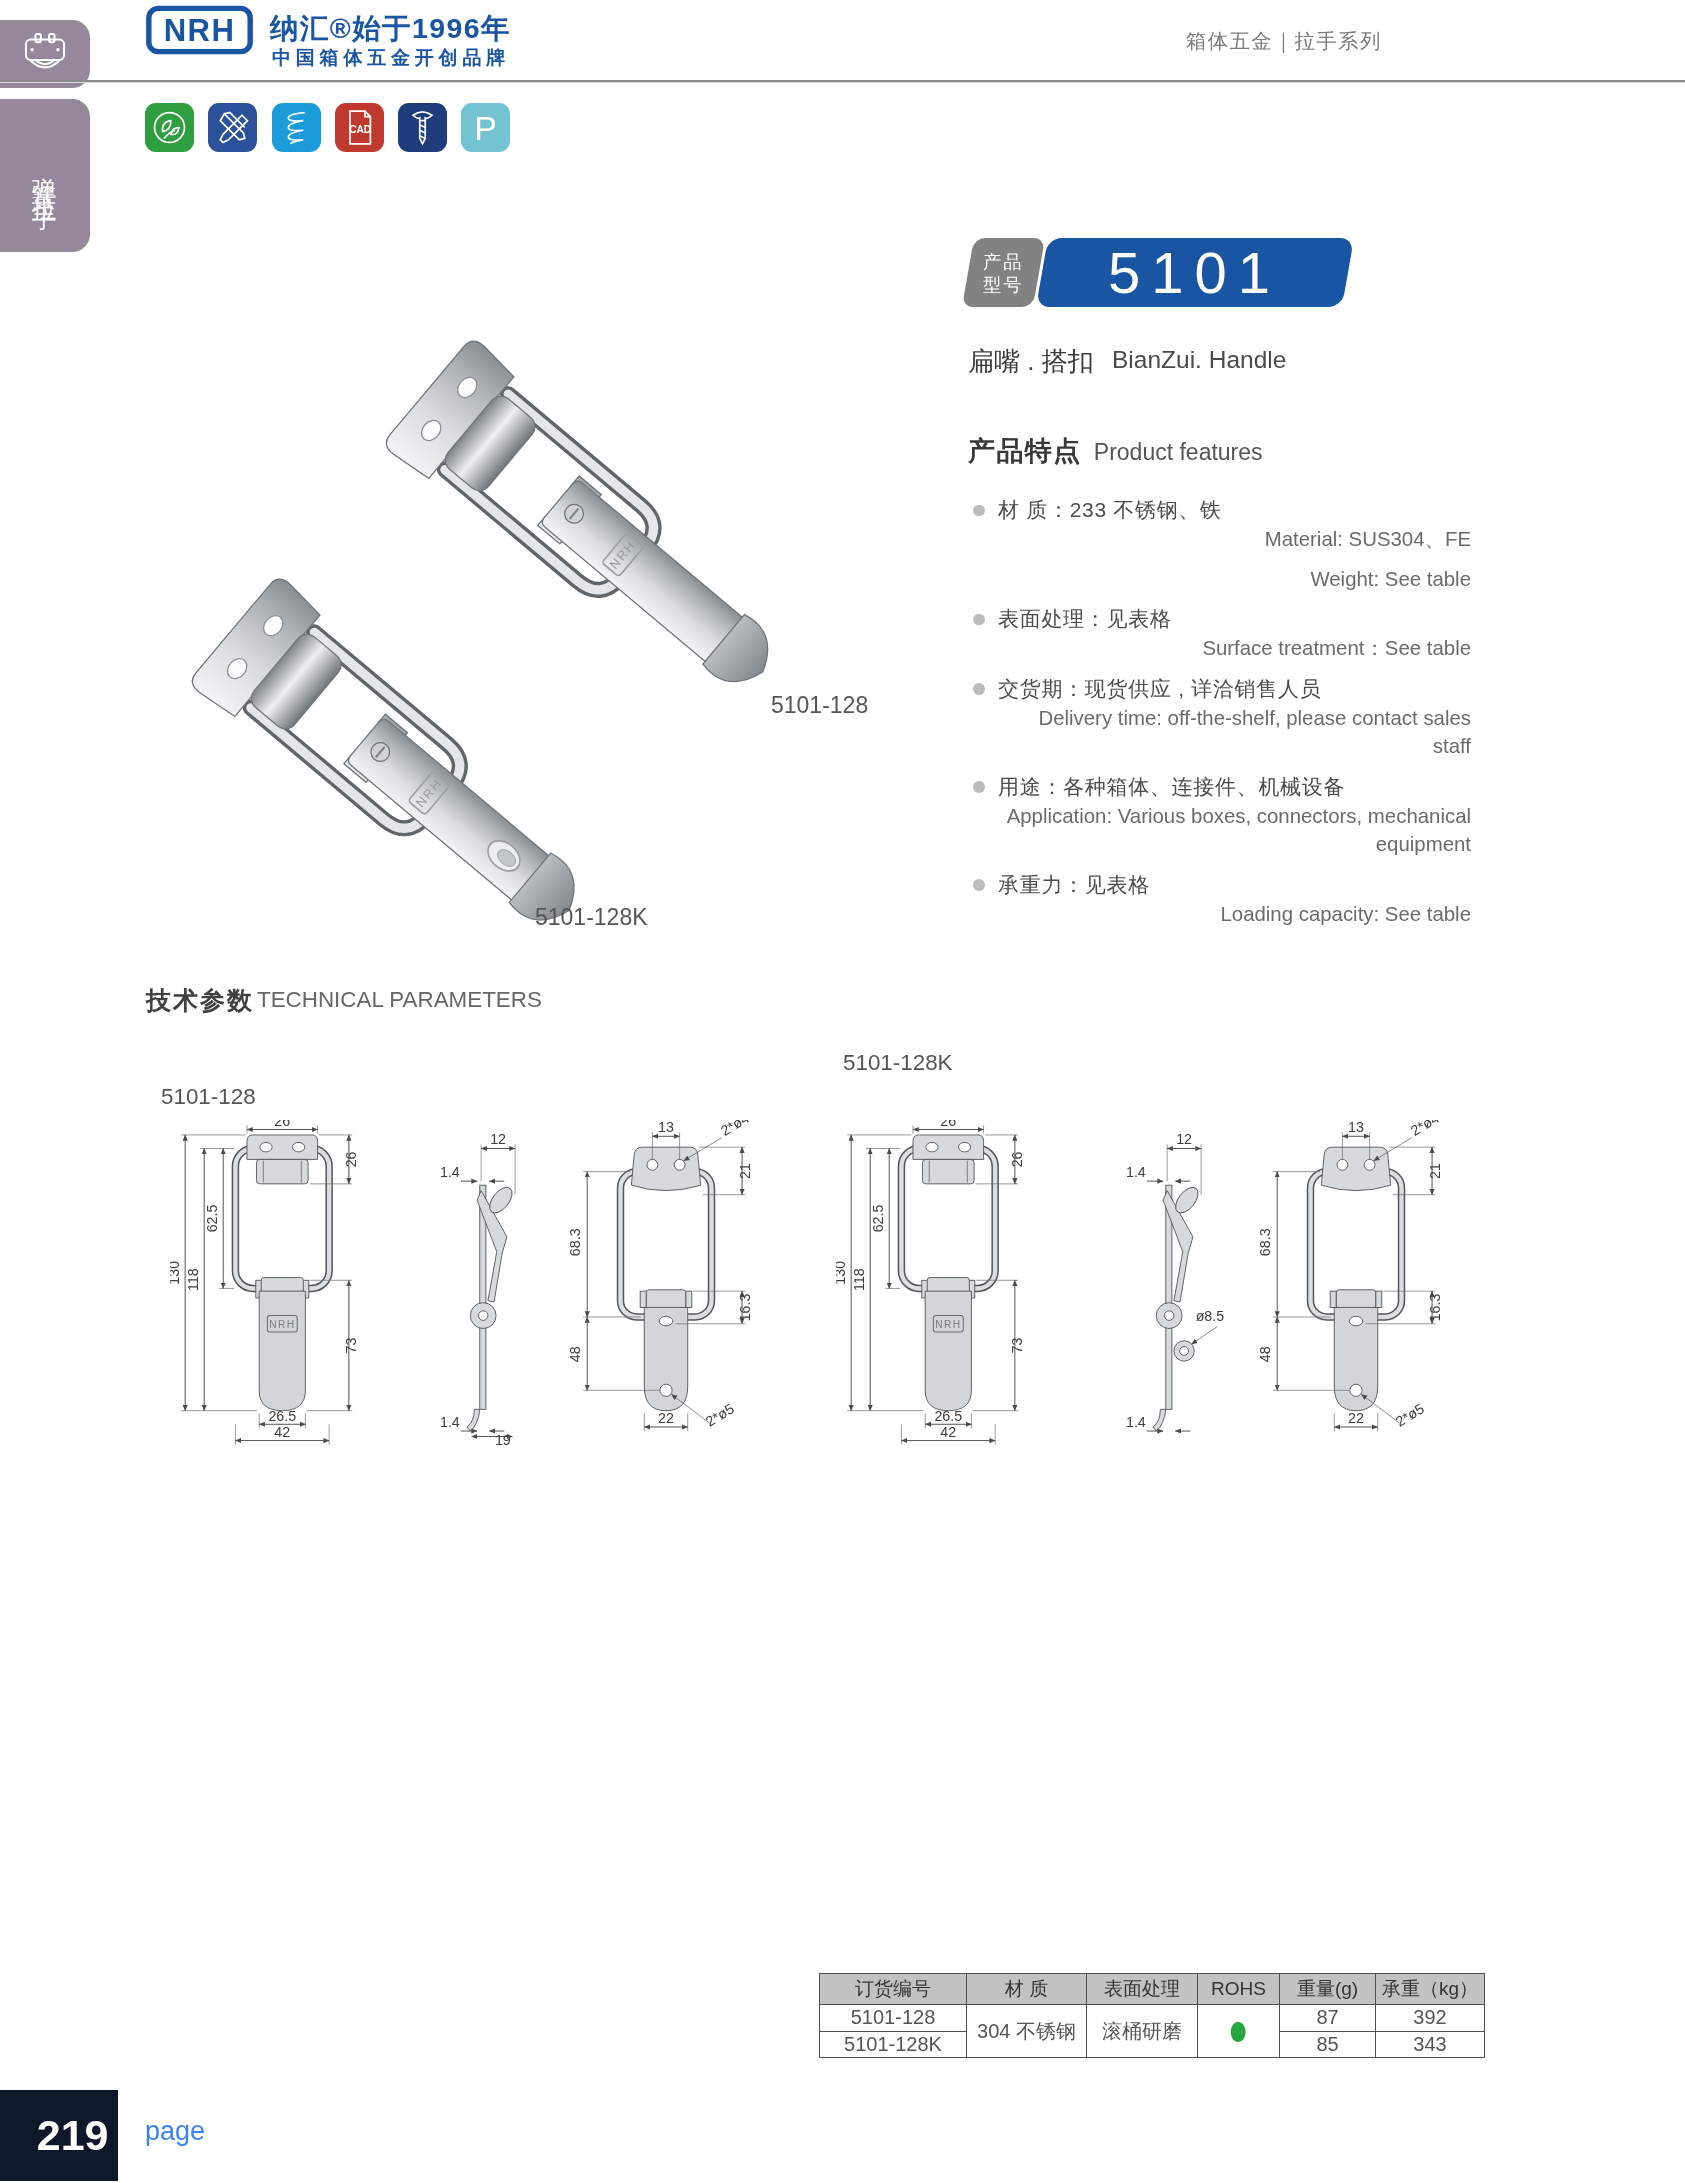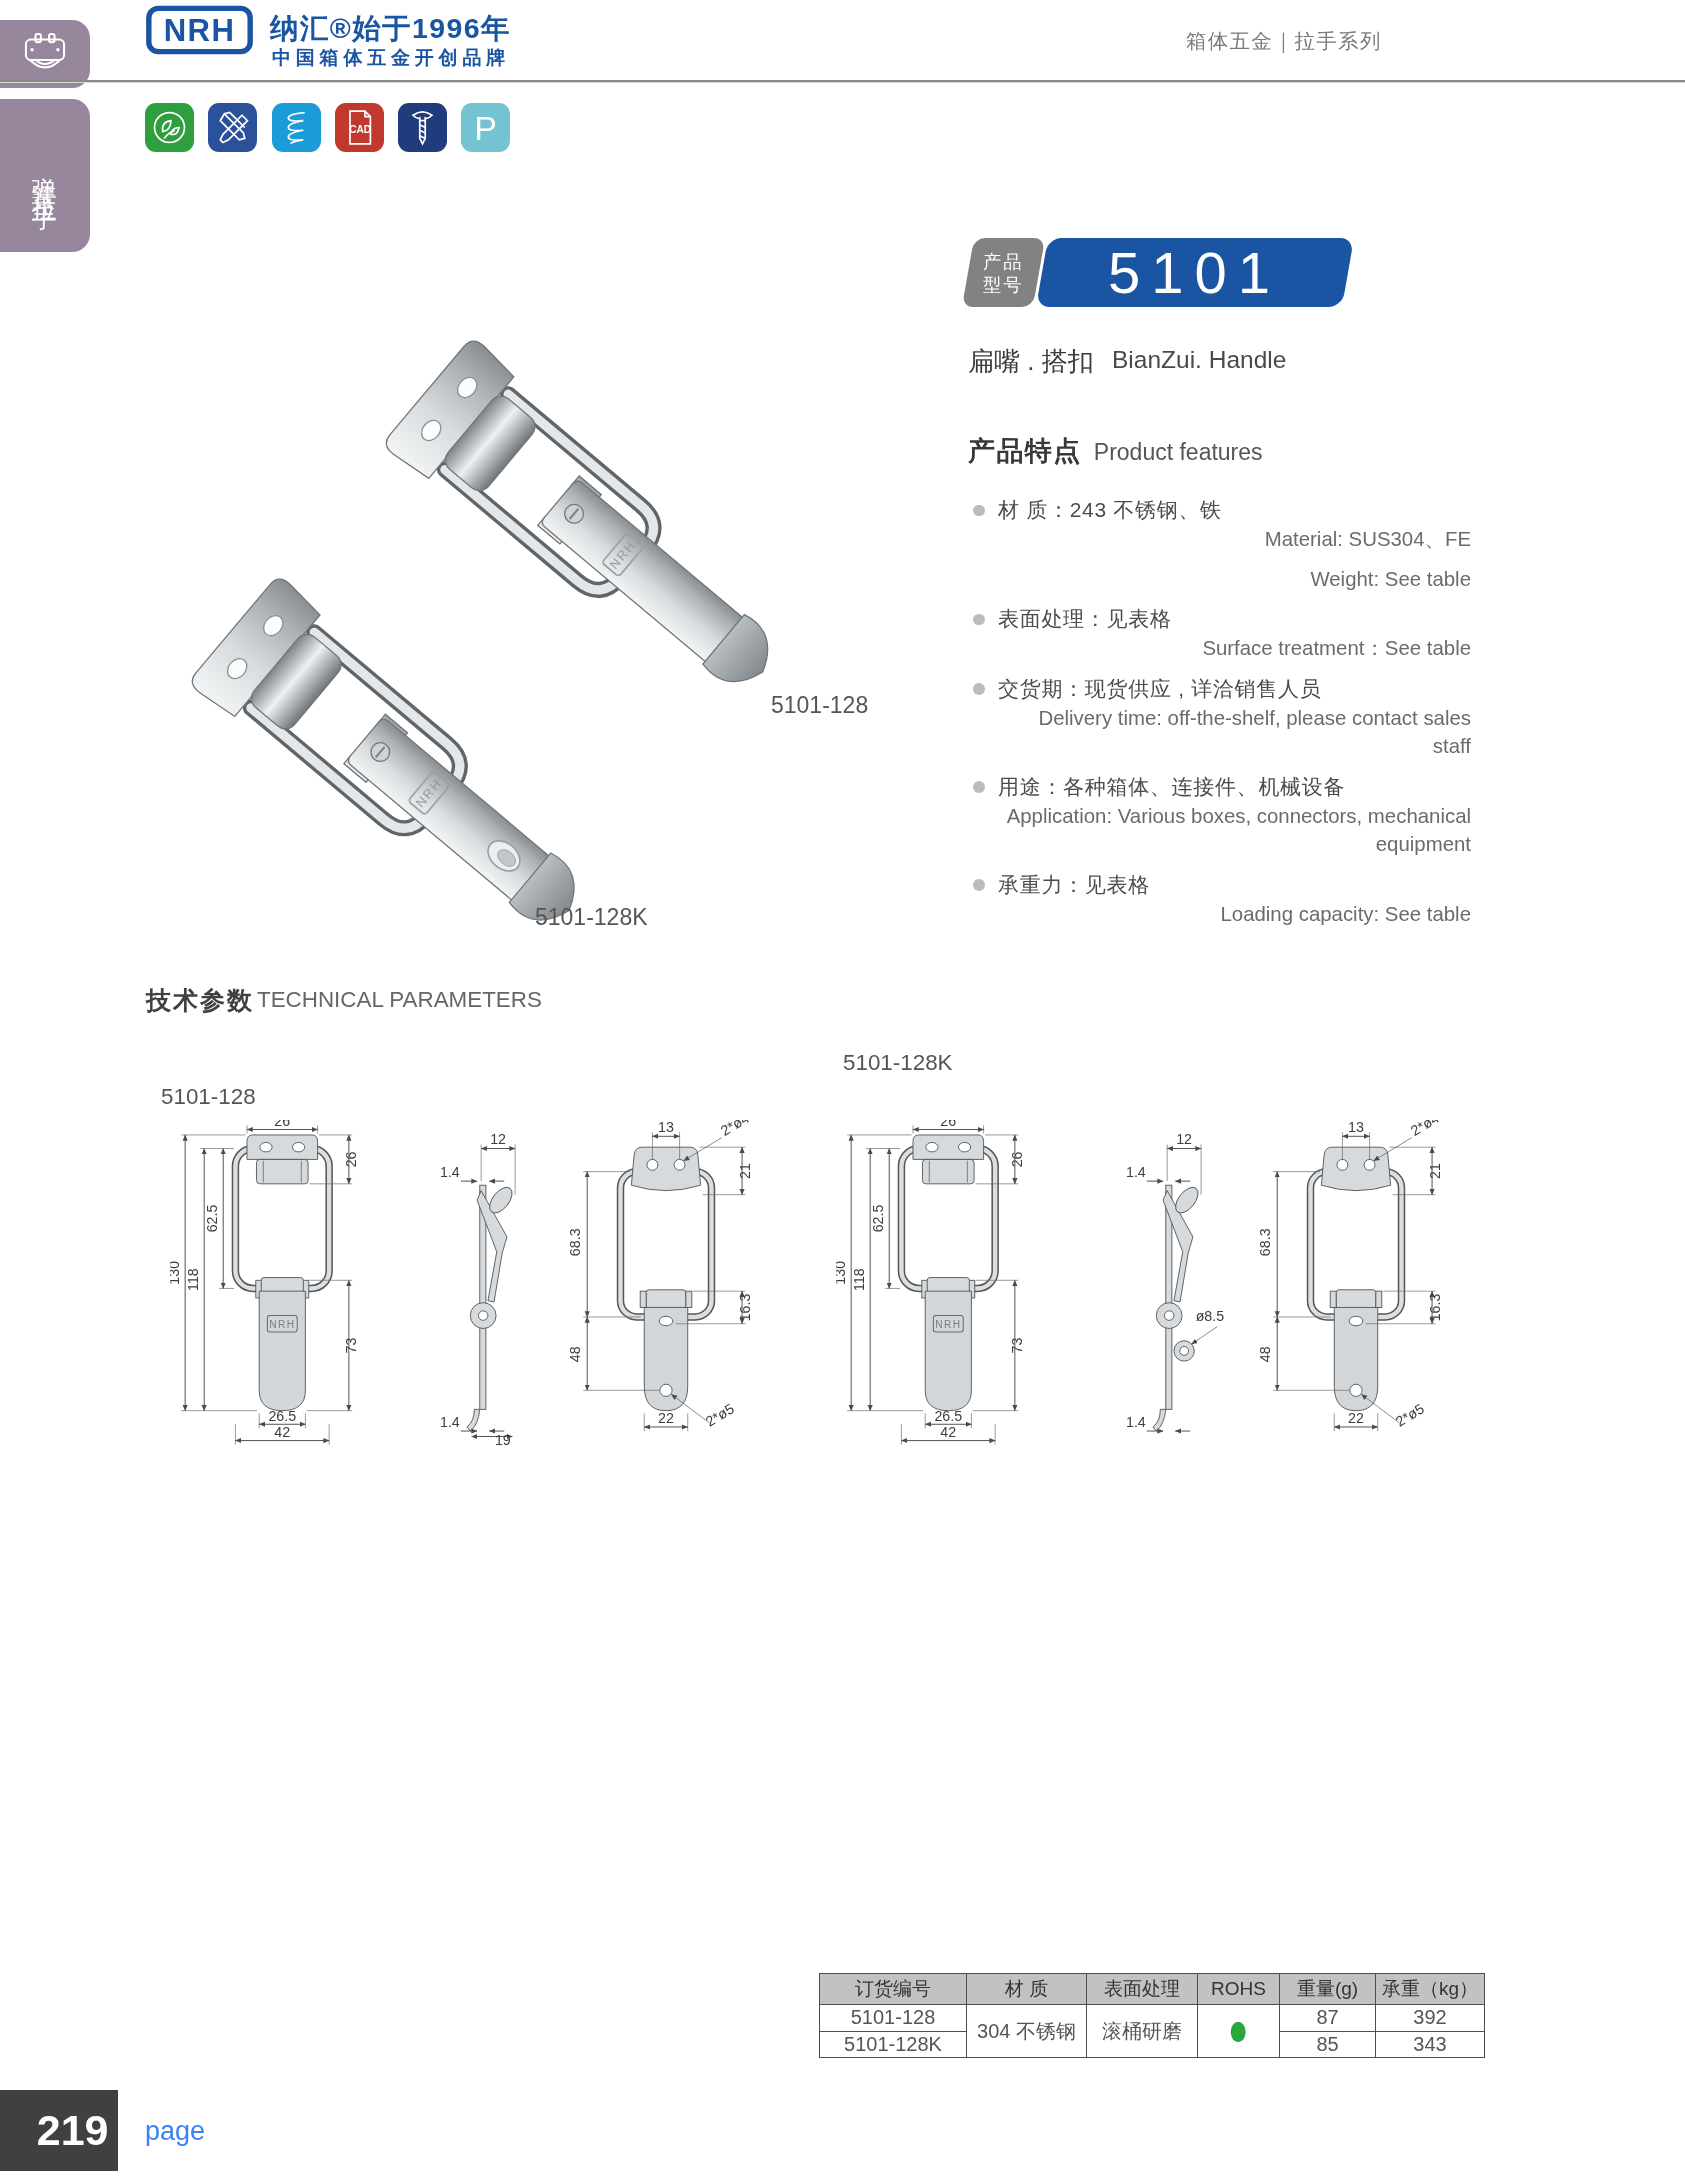--- a/index.html
+++ b/index.html
@@ -68,21 +68,21 @@
   .p-stampbox { fill:none; stroke:#9aa0a3; stroke-width:2; }
   .p-stamp { fill:#959a9d; font-size:15px; text-anchor:middle; letter-spacing:2px; }
 
   
   table.spec { position:absolute; left:819px; top:1973px; border-collapse:collapse; table-layout:fixed; }
   table.spec th, table.spec td { border:1.4px solid #4f4f4f; text-align:center; vertical-align:middle; }
   table.spec th { background:#c2c2c2; font-weight:normal; color:#333; font-size:19px; height:31px; }
   table.spec td { color:#555; font-size:20px; height:26.5px; }
 
   
-  .page-badge { position:absolute; left:0; top:2090px; width:118px; height:81px; background:#404040; color:#fff; font-size:43px; font-weight:bold; display:flex; align-items:center; justify-content:flex-end; padding-right:9.5px; }
+  .page-badge { position:absolute; left:0; top:2090px; width:118px; height:91px; background:#0f172a; color:#fff; font-size:43px; font-weight:bold; display:flex; align-items:center; justify-content:flex-end; padding-right:9.5px; }
   .page-word { position:absolute; left:133px; top:2090px; height:83px; display:flex; align-items:center; font-size:27px; color:#3b82f6;margin-left:12px; }
 </style>
 </head>
 <body>
 
 <div id="page">
 
   <svg width="0" height="0" class="abs" style="left:0;top:0" aria-hidden="true">
     <defs>
       <marker id="arr" viewBox="0 0 10 10" refX="8.5" refY="5" markerWidth="10" markerHeight="10" orient="auto-start-reverse" markerUnits="userSpaceOnUse">
@@ -350,21 +350,21 @@
   </svg>
   <div class="photo-label" style="left:771px;top:692px">5101-128</div>
   <div class="photo-label" style="left:535px;top:904px">5101-128K</div>
 
   <div class="features">
     <div class="f-title">
       <span class="cn">产品特点</span>
       <span class="en">Product features</span>
     </div>
     <div class="f-item">
-      <div class="f-cn"><span class="dot"></span><span>材  质：243 不锈钢、铁</span></div>
+      <div class="f-cn"><span class="dot"></span><span>材  质：233 不锈钢、铁</span></div>
       <div class="f-en">Material: SUS304、FE</div>
     </div>
     <div class="f-item">
       <div class="f-en">Weight: See table</div>
     </div>
     <div class="f-item">
       <div class="f-cn"><span class="dot"></span><span>表面处理：见表格</span></div>
       <div class="f-en">Surface treatment：See table</div>
     </div>
     <div class="f-item">

